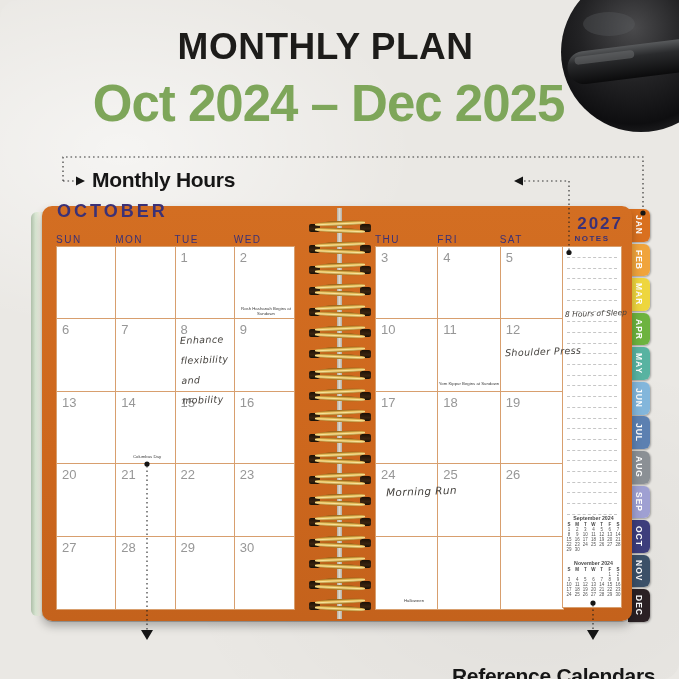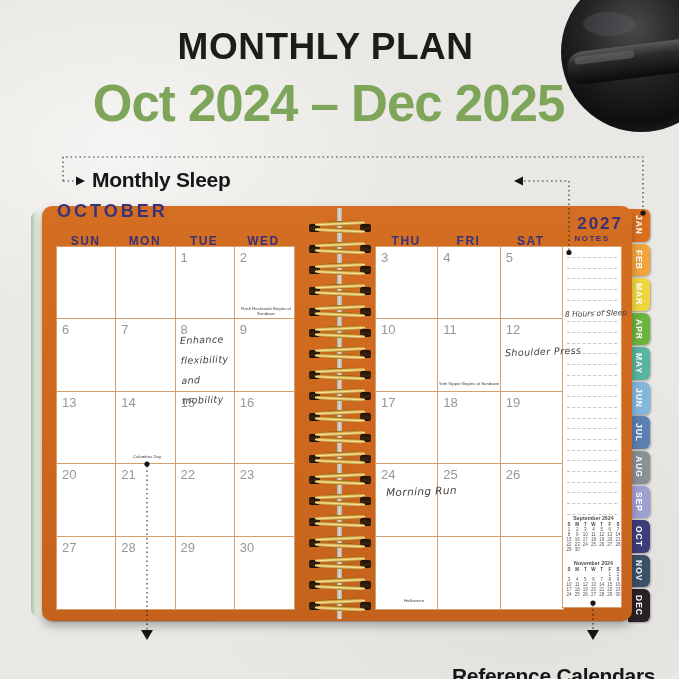--- a/index.html
+++ b/index.html
@@ -34,22 +34,22 @@
       background:linear-gradient(90deg,#aebfa9,#d9e7d3 35%,#f3f1e5 70%,#cfd8c6);}
   .page{position:absolute;left:42px;top:206px;width:590px;height:415px;z-index:2;
       border-radius:10px;
       background:linear-gradient(180deg,#d36e22,#cd671d 60%,#c4621c);
       box-shadow:0 5px 10px rgba(0,0,0,.28), 0 1px 0 rgba(0,0,0,.2);}
   .month-title{position:absolute;left:57px;top:201px;z-index:3;
       font-size:18px;font-weight:800;letter-spacing:3px;color:#3b3176;}
   .year-label{position:absolute;left:545px;top:214px;width:78px;text-align:right;z-index:3;
       font-size:17px;font-weight:800;letter-spacing:2px;color:#3b3176;}
   .hdr-row{position:absolute;top:234px;display:flex;z-index:3;}
-  .hdr-row span{display:block;text-align:center;
-      font-size:12px;font-weight:700;letter-spacing:1.5px;color:#3b3176;}
+  .hdr-row span{display:block;text-align:left;
+      font-size:10px;font-weight:400;letter-spacing:1.5px;color:#3b3176;}
   #left-headers{left:56px;width:237px;}
   #left-headers span{width:59.25px;}
   #right-headers{left:375px;width:187px;}
   #right-headers span{width:62.33px;}
   .notes-hdr{position:absolute;left:562px;top:234px;width:60px;text-align:center;z-index:3;
       font-size:8px;font-weight:700;letter-spacing:1.5px;color:#3b3176;}
 
   .grid{position:absolute;top:246px;z-index:3;display:grid;background:#fff;
       border:1px solid #d89f6e;}
   #left-grid{left:56px;width:237px;height:362px;grid-template-columns:repeat(4,1fr);grid-template-rows:repeat(5,1fr);}
@@ -137,21 +137,21 @@
     <g transform="rotate(-7 92 60)">
       <rect x="18" y="44" width="130" height="33" rx="16.5" fill="url(#penClip)"></rect>
       <rect x="26" y="49" width="60" height="8" rx="4" fill="#6a6c6e" opacity=".55"></rect>
     </g>
     <ellipse cx="60" cy="24" rx="26" ry="12" fill="#5c5e60" opacity=".35"></ellipse>
   </svg>
 
   <div class="main-title">MONTHLY PLAN</div>
   <div class="subtitle">Oct 2024 – Dec 2025</div>
 
-  <div class="annot mt">Monthly Sleep</div>
+  <div class="annot mt">Monthly Hours</div>
   <div class="annot rc">Reference Calendars</div>
 
   <div class="edge-stack"></div>
   <div class="page"></div>
 
   <div class="month-title">OCTOBER</div>
   <div class="year-label">2027</div>
 
   <div class="hdr-row" id="left-headers">
       <span>SUN</span>

